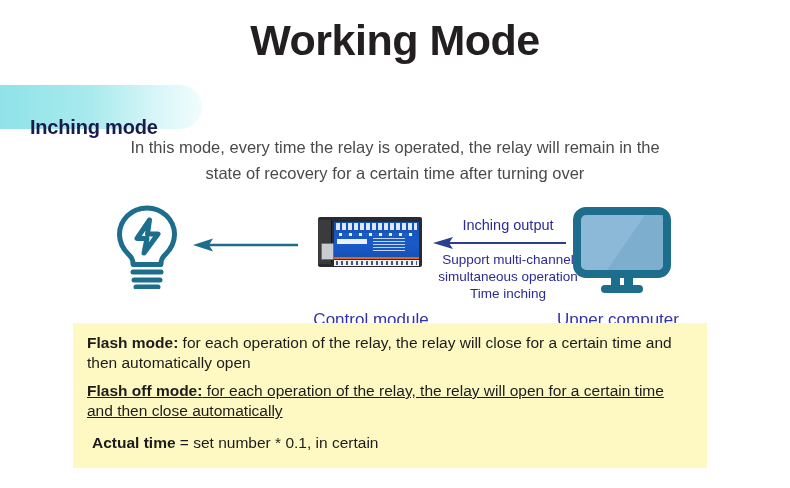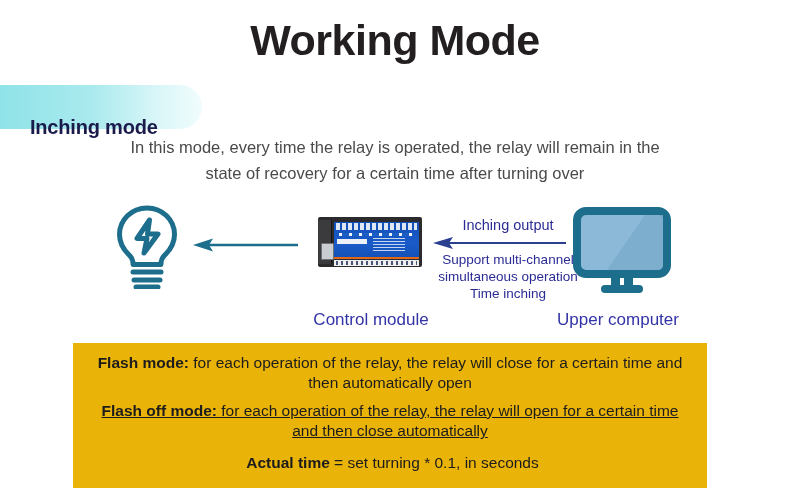--- a/index.html
+++ b/index.html
@@ -212,27 +212,26 @@
     white-space: nowrap;
   }
   .node-label.out  { left: 66px;  width: 170px; }
   .node-label.mod  { left: 288px; width: 166px; }
   .node-label.comp { left: 523px; width: 190px; }
 
   
   .info-panel {
     position: absolute;
     left: 73px;
-    top: 343px;
+    top: 323px;
     width: 634px;
     height: 145px;
-    background: #eab308;
+    background: #fef9c3;
     box-sizing: border-box;
     padding: 10px 14px 0 14px;
-    text-align: center;
   }
   .info-line {
     font-size: 15.5px;
     color: #1c1c1c;
     line-height: 1.32;
     margin: 0 0 0 0;
   }
   .info-line.second { margin-top: 7px; text-decoration: underline; }
   .info-line.third  { margin-top: 11px; padding-left: 5px; }
   .info-line b { font-weight: bold; }
@@ -305,14 +304,14 @@
     </svg>
   </span>
 
   <div class="node-label mod">Control module</div>
   <div class="node-label comp">Upper computer</div>
 </div>
 
 <div class="info-panel">
   <p class="info-line first"><b>Flash mode:</b><span> for each operation of the relay, the relay will close for a certain time and then automatically open</span></p>
   <p class="info-line second"><b>Flash off mode:</b><span> for each operation of the relay, the relay will open for a certain time and then close automatically</span></p>
-  <p class="info-line third"><b>Actual time</b><span> = set turning * 0.1, in seconds</span></p>
+  <p class="info-line third"><b>Actual time</b><span> = set number * 0.1, in certain</span></p>
 </div>
 
 </body></html>

